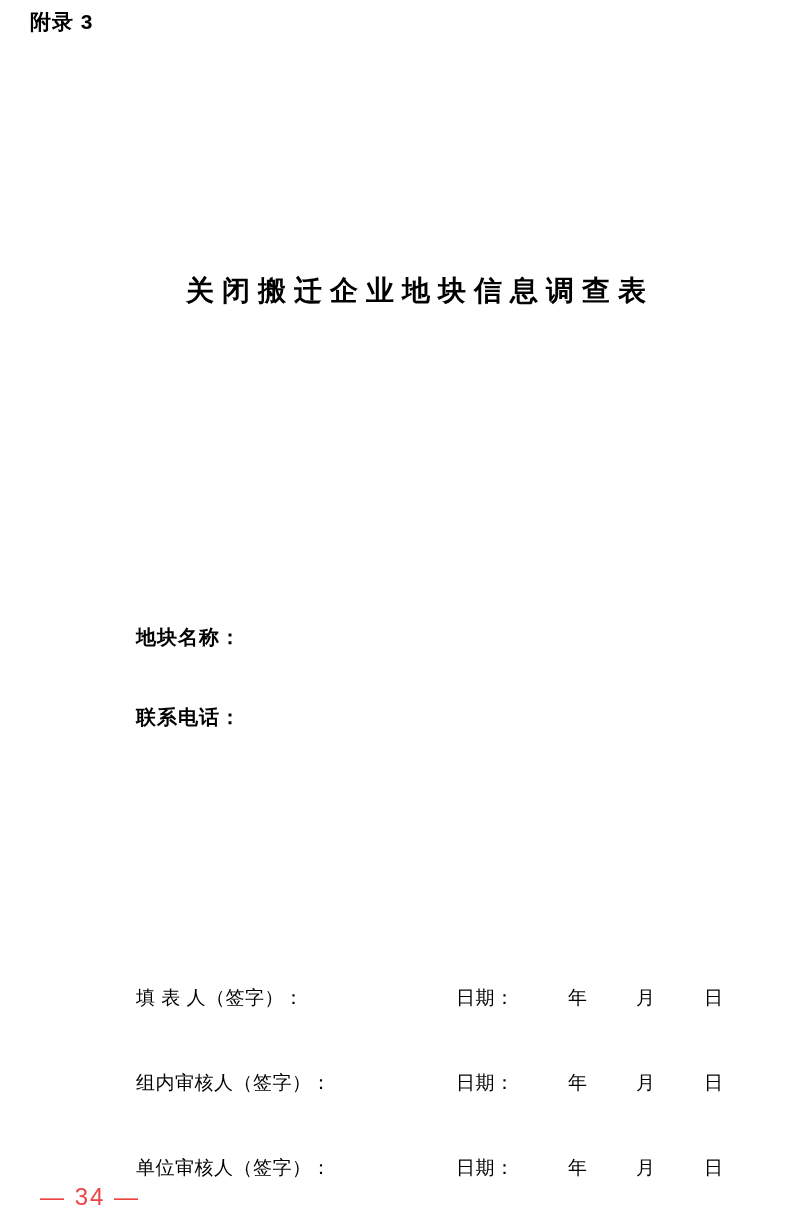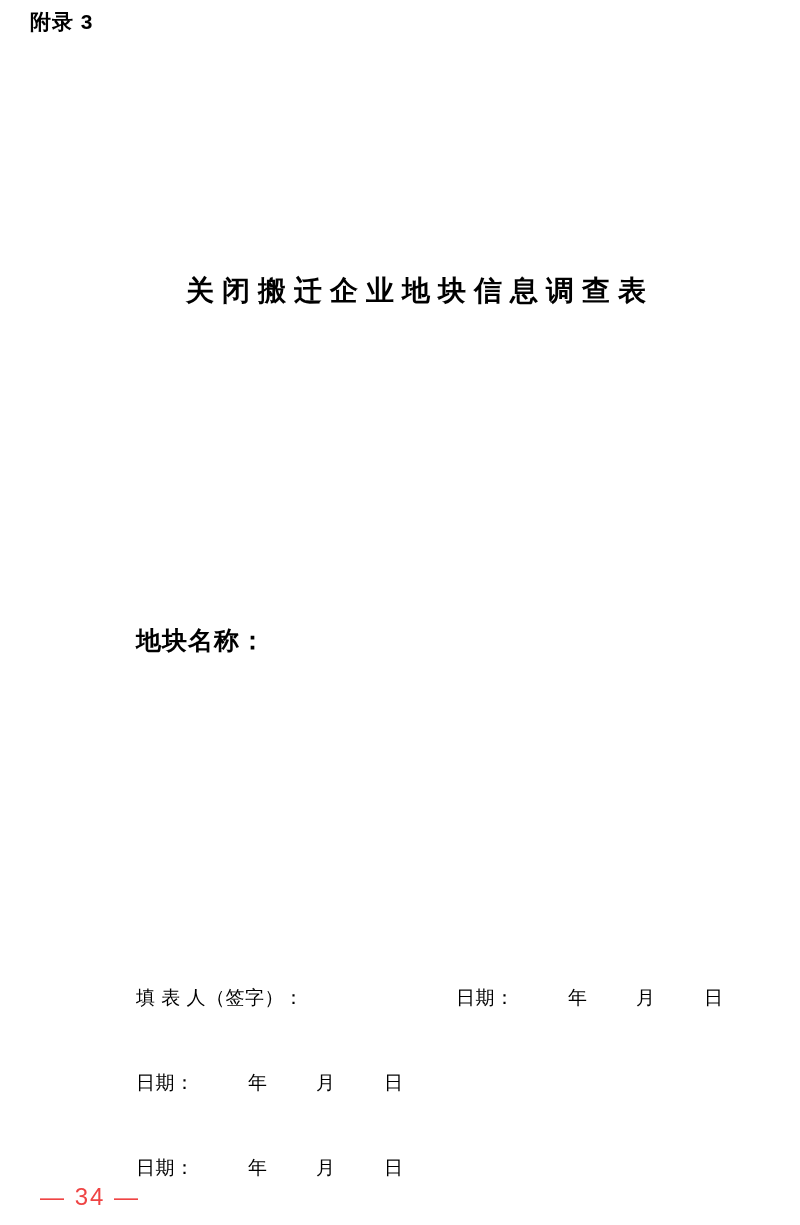--- a/index.html
+++ b/index.html
@@ -44,21 +44,21 @@
     white-space: nowrap;
   }
   .fields {
     position: absolute;
     left: 120px;
     top: 624px;
     width: 600px;
   }
   .field-row {
     height: 80px;
-    font-size: 25px;
+    font-size: 20px;
     font-weight: bold;
     letter-spacing: 1px;
     white-space: nowrap;
   }
   .signatures {
     position: absolute;
     left: 120px;
     top: 955px;
     width: 640px;
   }
@@ -105,40 +105,43 @@
 <body>
 
 <div class="page">
 
   <div class="appendix-label">附录 3</div>
 
   <div class="doc-title">关闭搬迁企业地块信息调查表</div>
 
   <div class="fields">
     <div class="field-row">地块名称：</div>
+    <div class="field-row">联系电话：</div>
   </div>
 
   <div class="signatures">
 
     <div class="sig-row">
       <span class="sig-name spaced">填 表 人（签字）：</span>
       <span class="sig-date-label">日期：</span>
       <span class="sig-y">年</span>
       <span class="sig-m">月</span>
       <span class="sig-d">日</span>
     </div>
 
     <div class="sig-row">
+      <span class="sig-name">组内审核人（签字）：</span>
       <span class="sig-date-label">日期：</span>
       <span class="sig-y">年</span>
       <span class="sig-m">月</span>
       <span class="sig-d">日</span>
     </div>
 
     <div class="sig-row">
+      <span class="sig-name">单位审核人（签字）：</span>
       <span class="sig-date-label">日期：</span>
       <span class="sig-y">年</span>
       <span class="sig-m">月</span>
       <span class="sig-d">日</span>
     </div>
 
   </div>
 
   <div class="footer">— 34 —</div>
 

